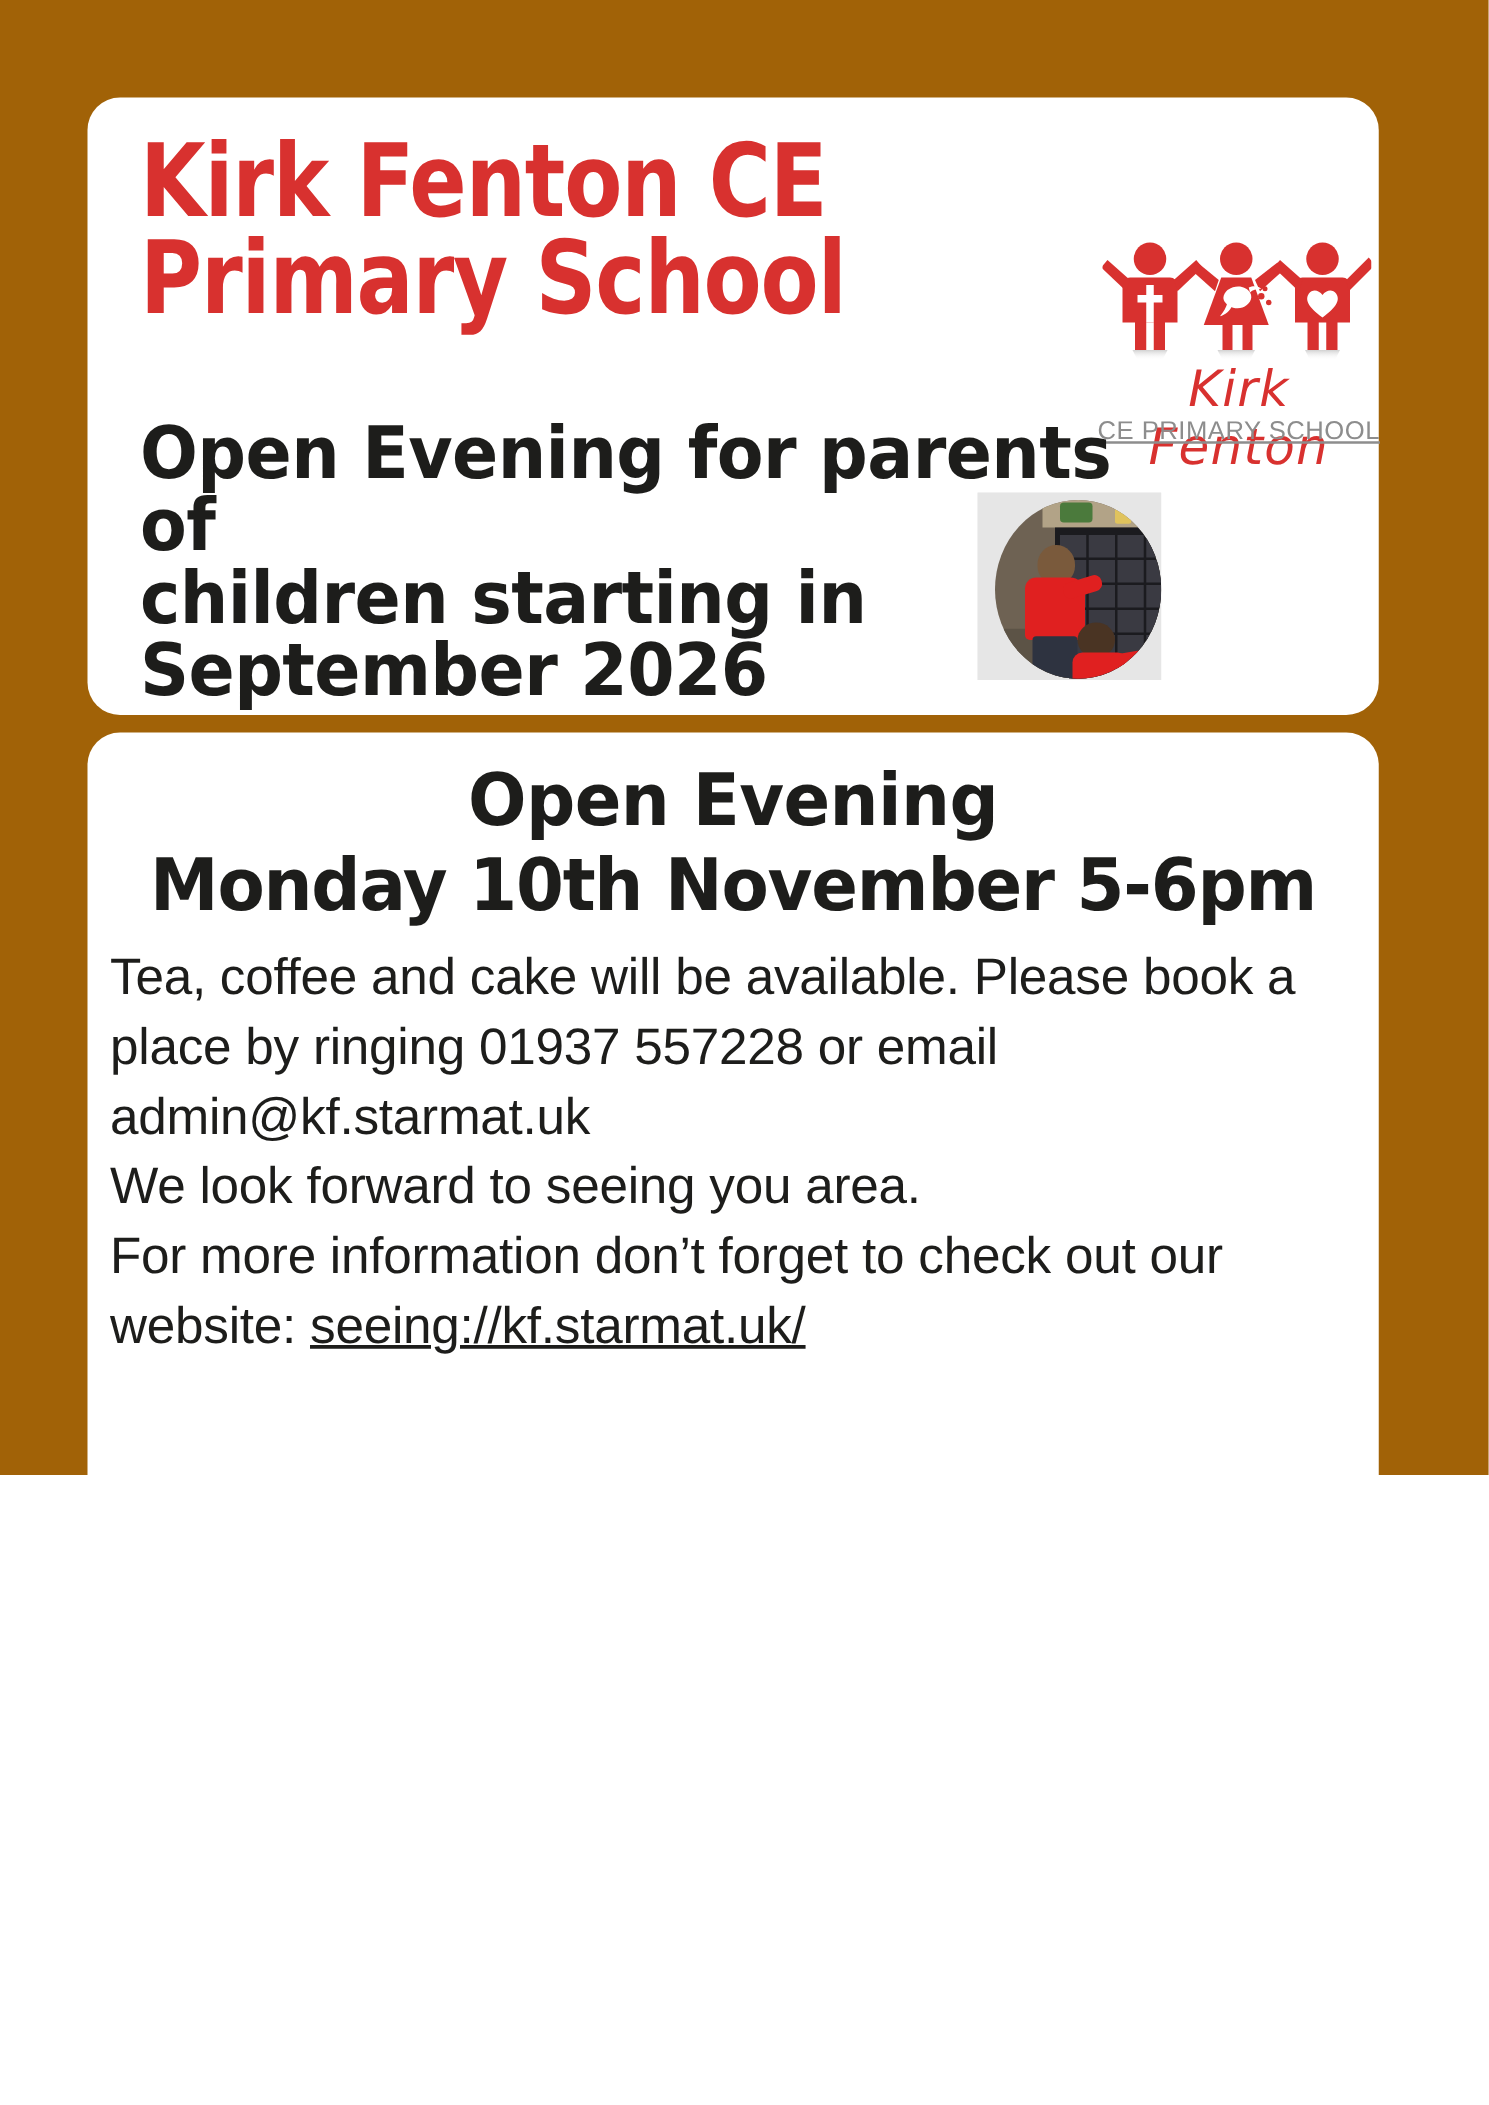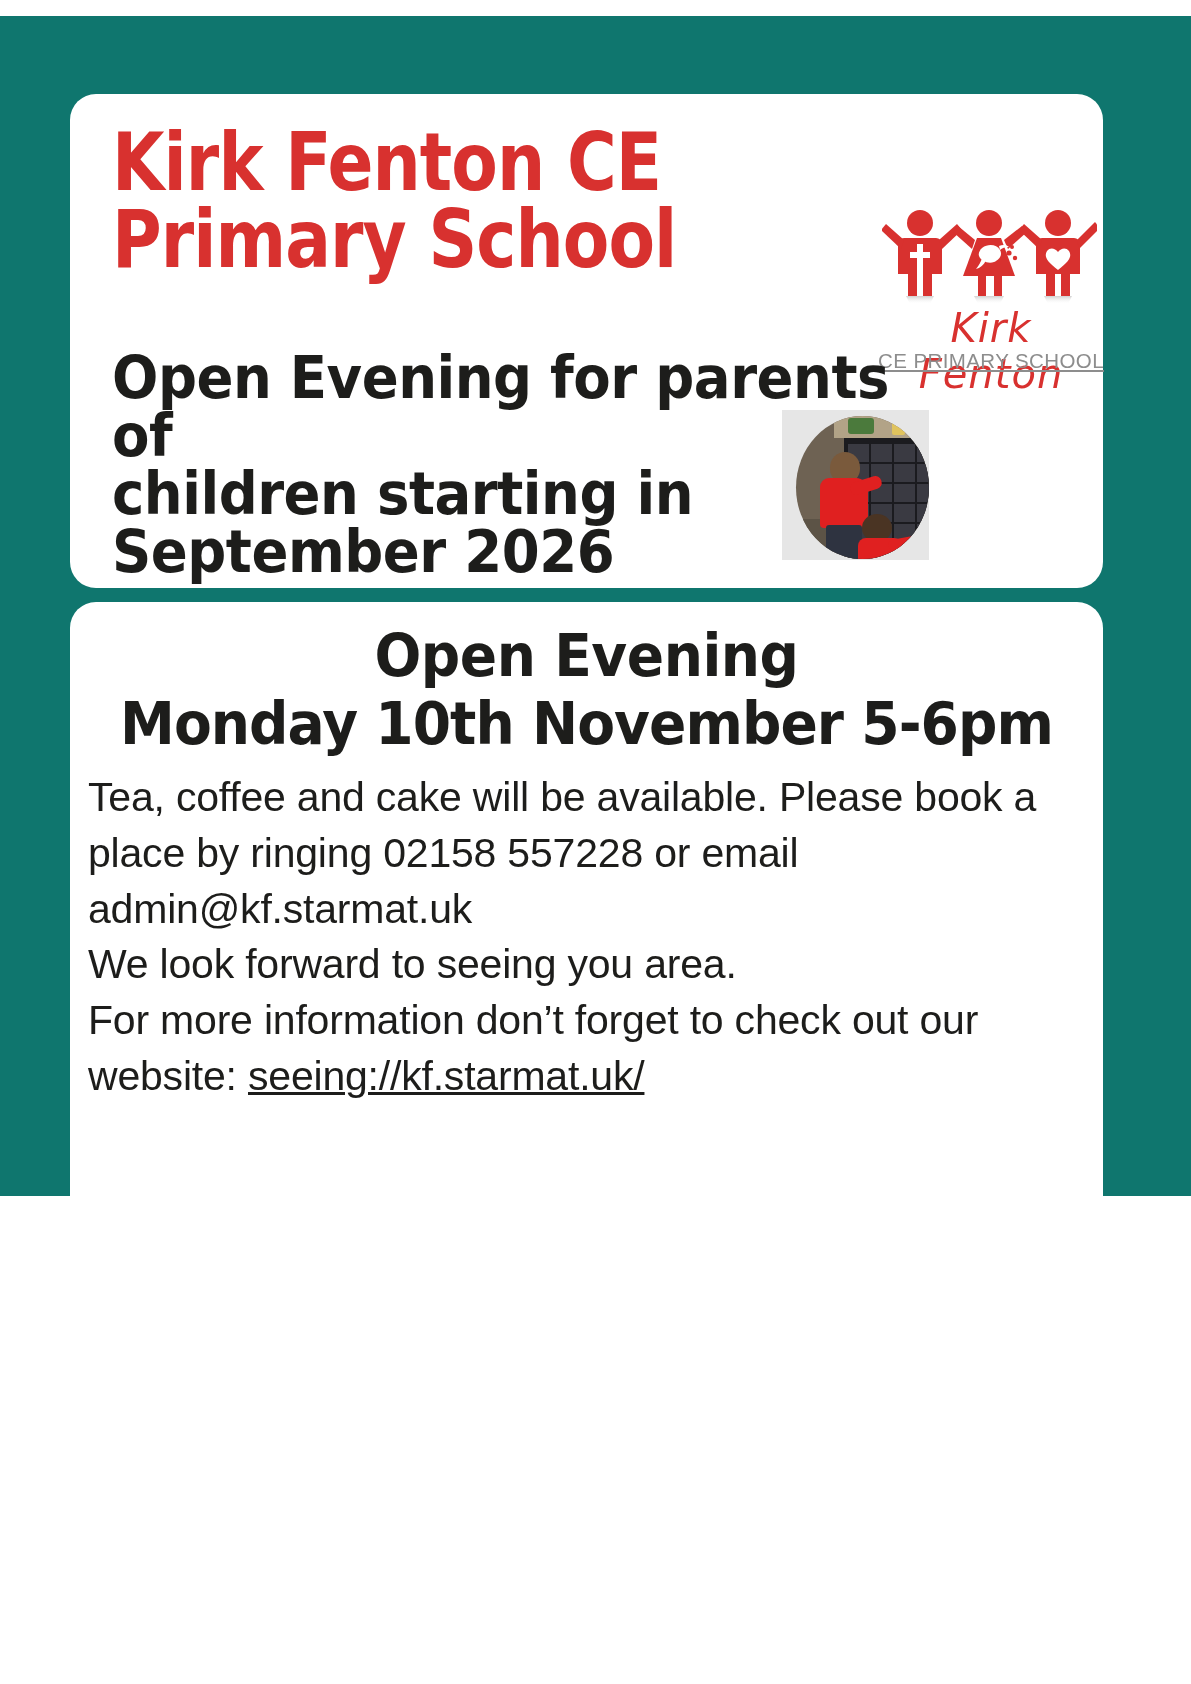--- a/index.html
+++ b/index.html
@@ -7,24 +7,23 @@
     padding: 0;
     background: #ffffff;
   }
   body {
     font-family: "Liberation Sans", sans-serif;
   }
   #poster {
     position: relative;
     width: 1191px;
     height: 1180px;
-    background: #0f766e;
+    background: #a16207;
     overflow: hidden;
     box-sizing: border-box;
-    margin-top: 16px;
   }
 
   
   .card {
     position: absolute;
     background: #ffffff;
     border-radius: 26px;
     box-sizing: border-box;
     overflow: visible;
   }
@@ -371,21 +370,21 @@
       <span class="sr">children at number board</span>
     </div>
   </div>
 
   <div class="card" id="card-bottom">
 
     <div class="evt-title">Open Evening</div>
     <div class="evt-date">Monday 10th November 5-6pm</div>
 
     <div class="body-text">
-      <p>Tea, coffee and cake will be available. Please book a place by ringing  02158 557228 or email admin@kf.starmat.uk</p>
+      <p>Tea, coffee and cake will be available. Please book a place by ringing  01937 557228 or email admin@kf.starmat.uk</p>
       <p>We look forward to seeing you area.</p>
       <p><span>For more information don’t forget to check out our website: </span><span class="ul">seeing://kf.starmat.uk/</span></p>
     </div>
 
     <div id="photo-construction">
       <div class="cn-circle">
         <div class="cn-wall"></div>
         <div class="cn-label">ch's area</div>
         <div class="cn-shelfunit"></div>
         <div class="cn-blue"></div>

